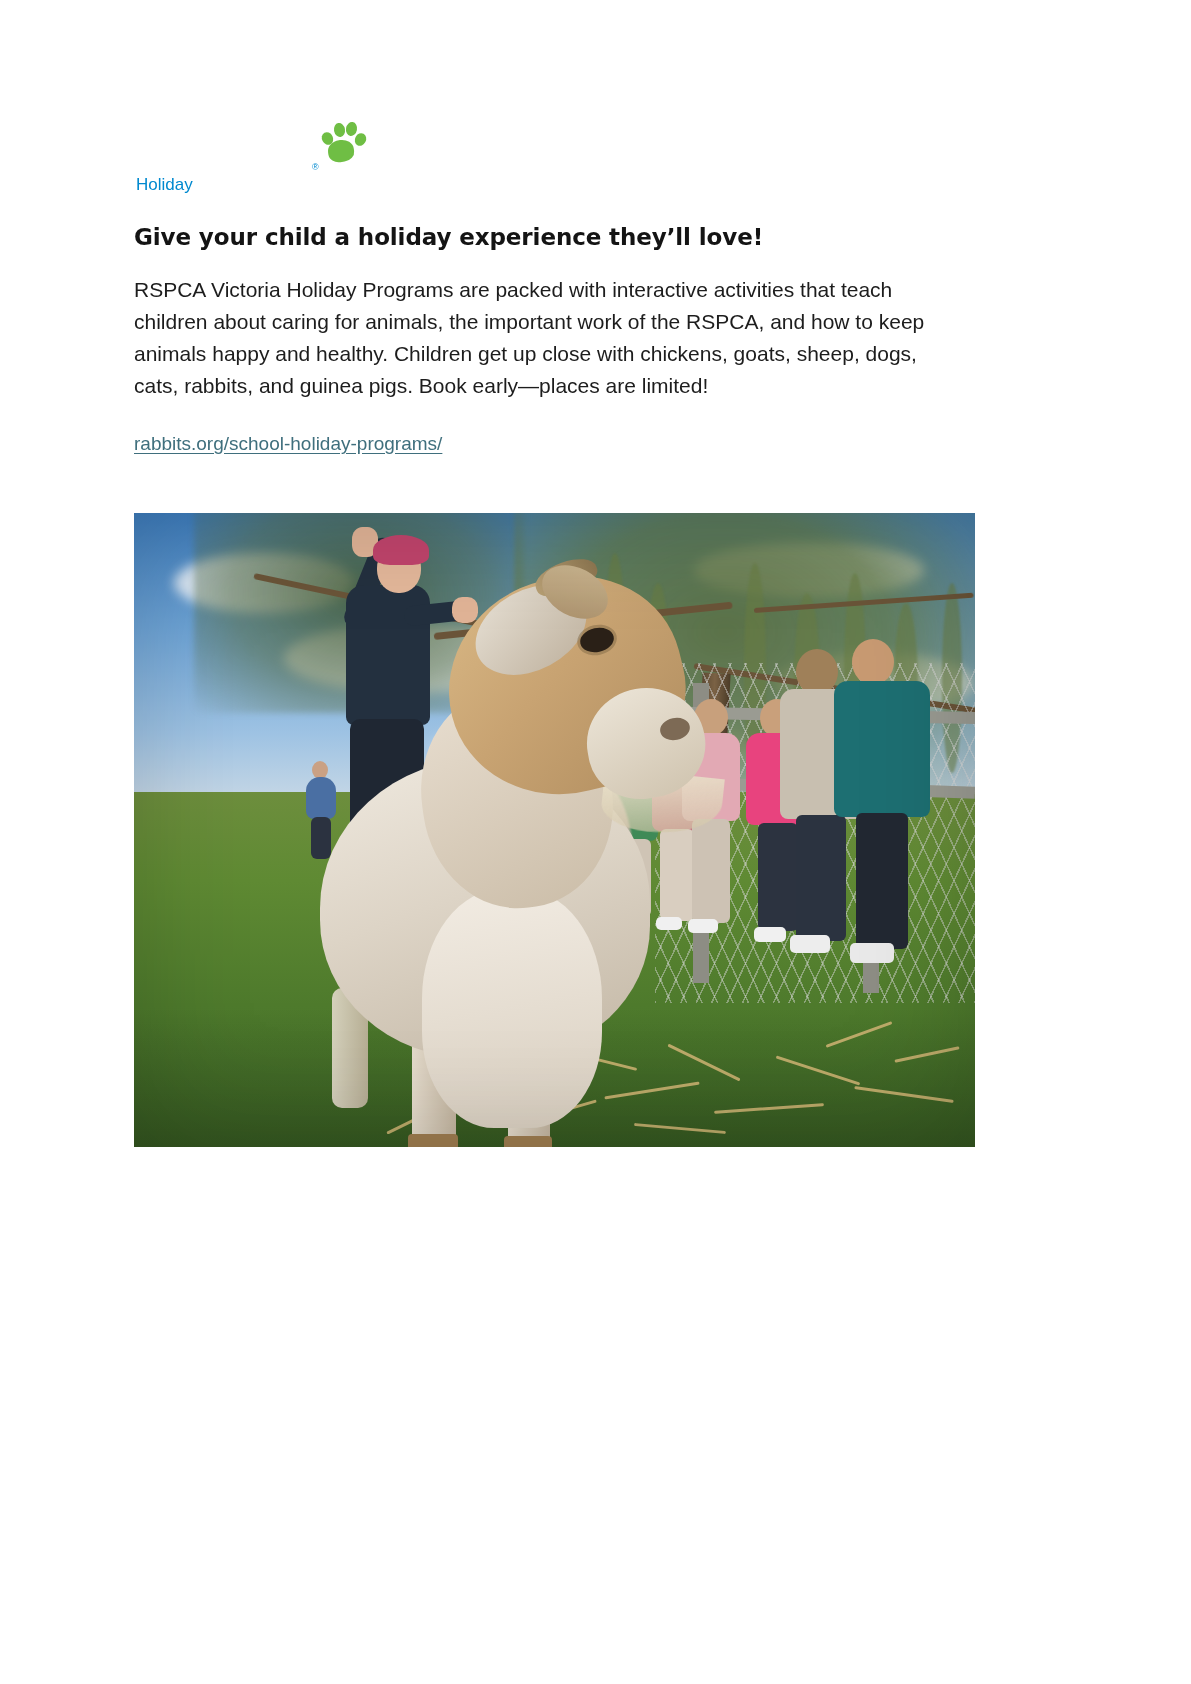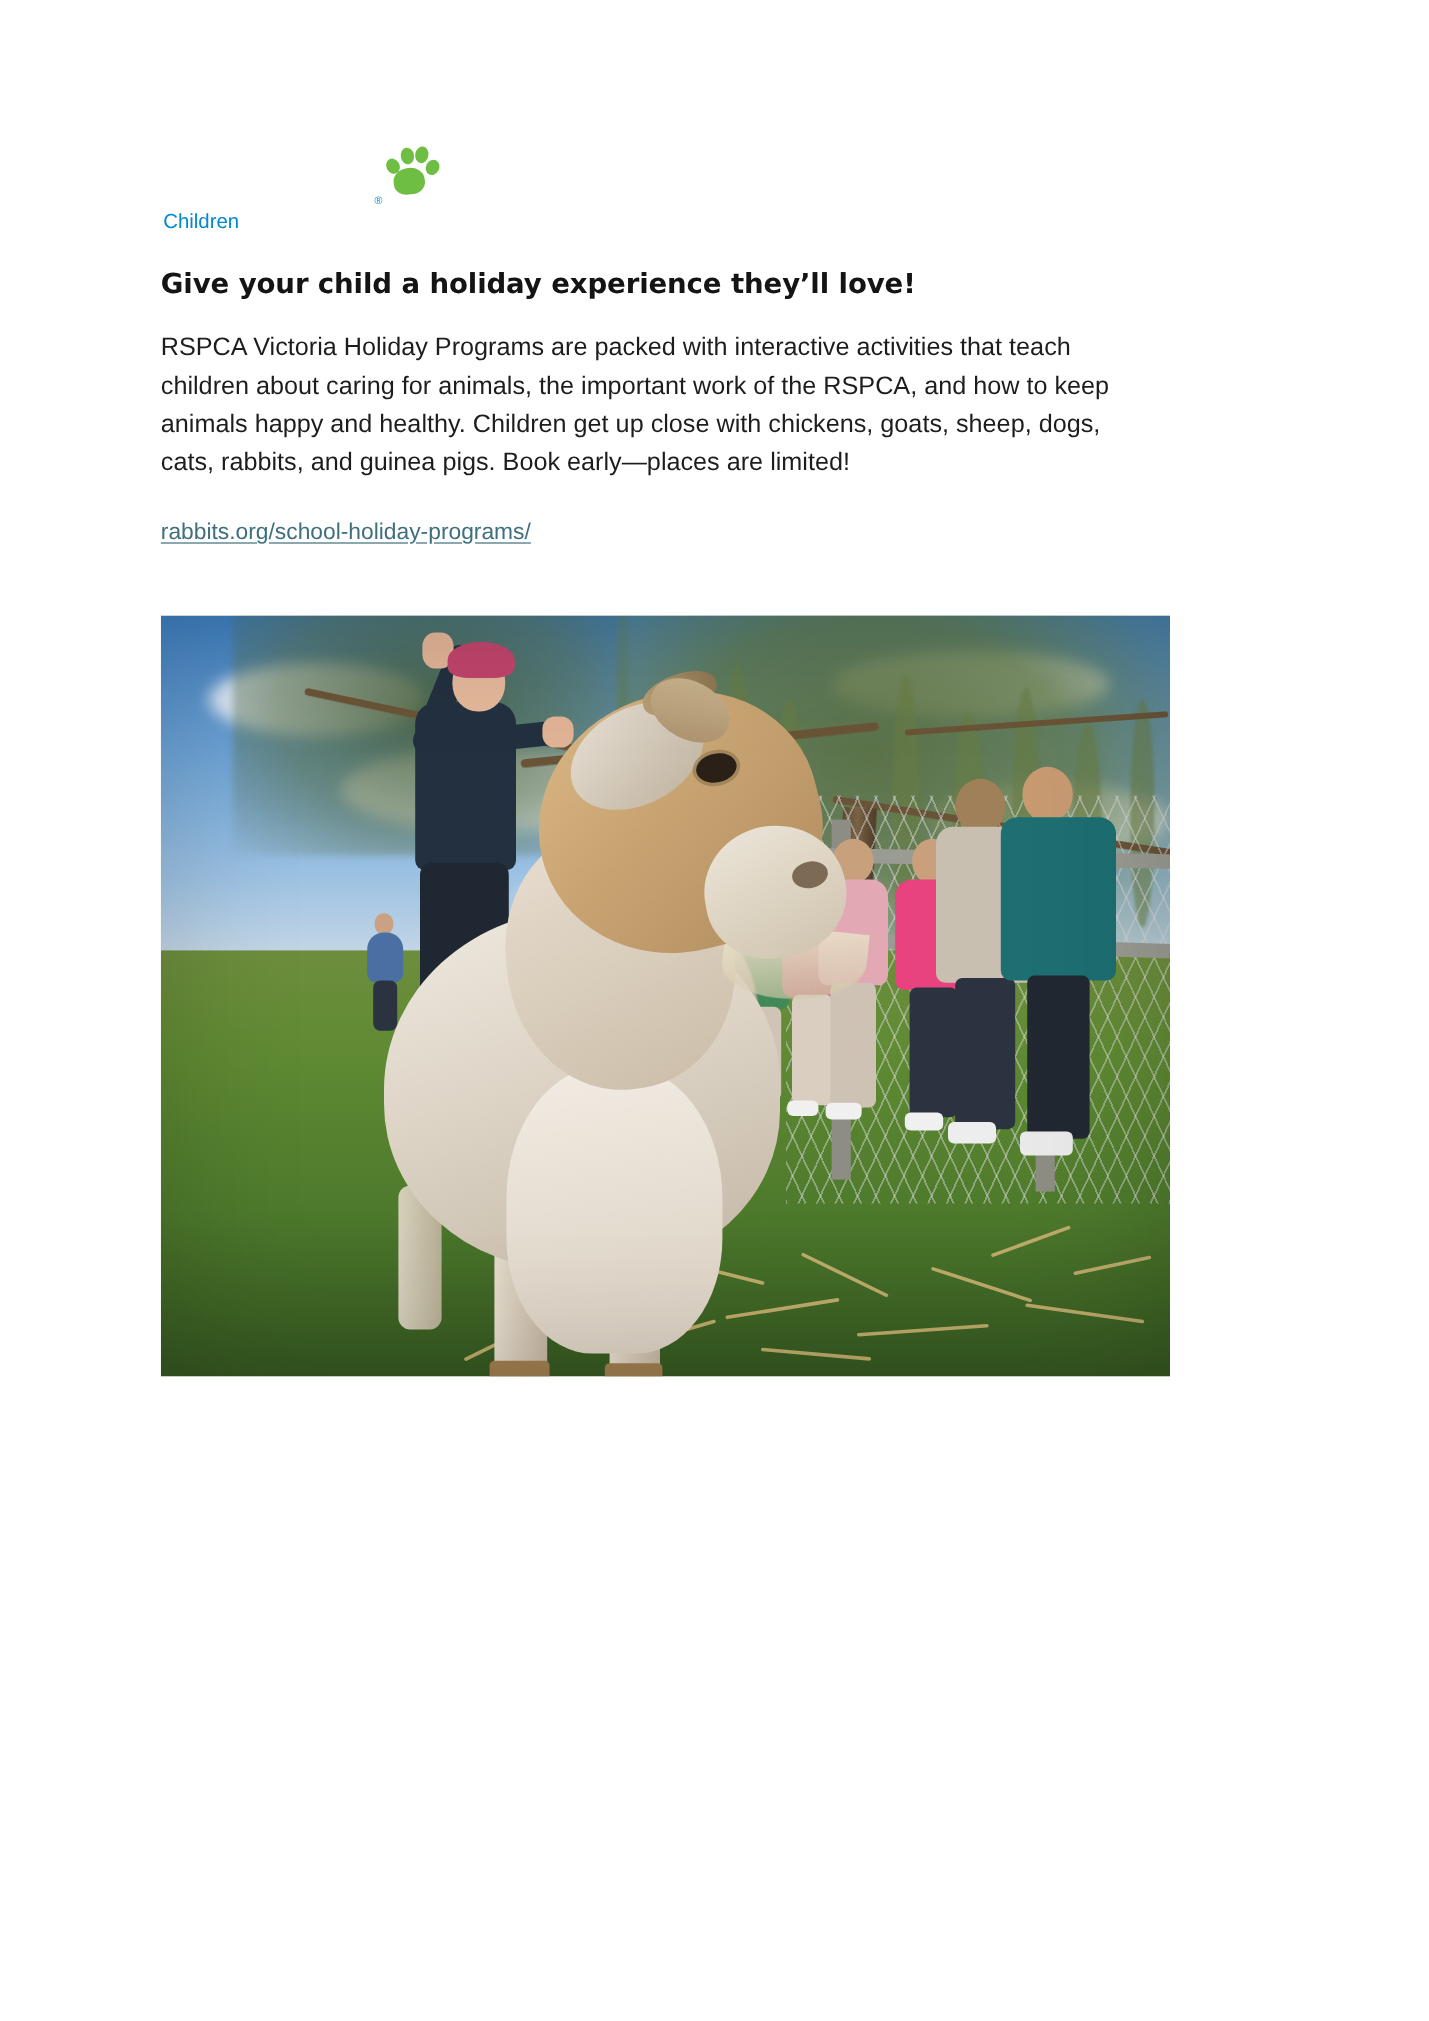--- a/index.html
+++ b/index.html
@@ -354,21 +354,21 @@
 </style>
 </head>
 <body>
 
 <div class="page">
 
   <div class="content">
 
     <div class="logo">
       <div class="logo-reg">®</div>
-      <div class="logo-sub">Children</div>
+      <div class="logo-sub">Holiday</div>
       <div class="paw">
         <span class="pad"></span>
         <span class="t1"></span>
         <span class="t2"></span>
         <span class="t3"></span>
         <span class="t4"></span>
       </div>
     </div>
 
     <h1 class="headline">Give your child a holiday experience they’ll love!</h1>

